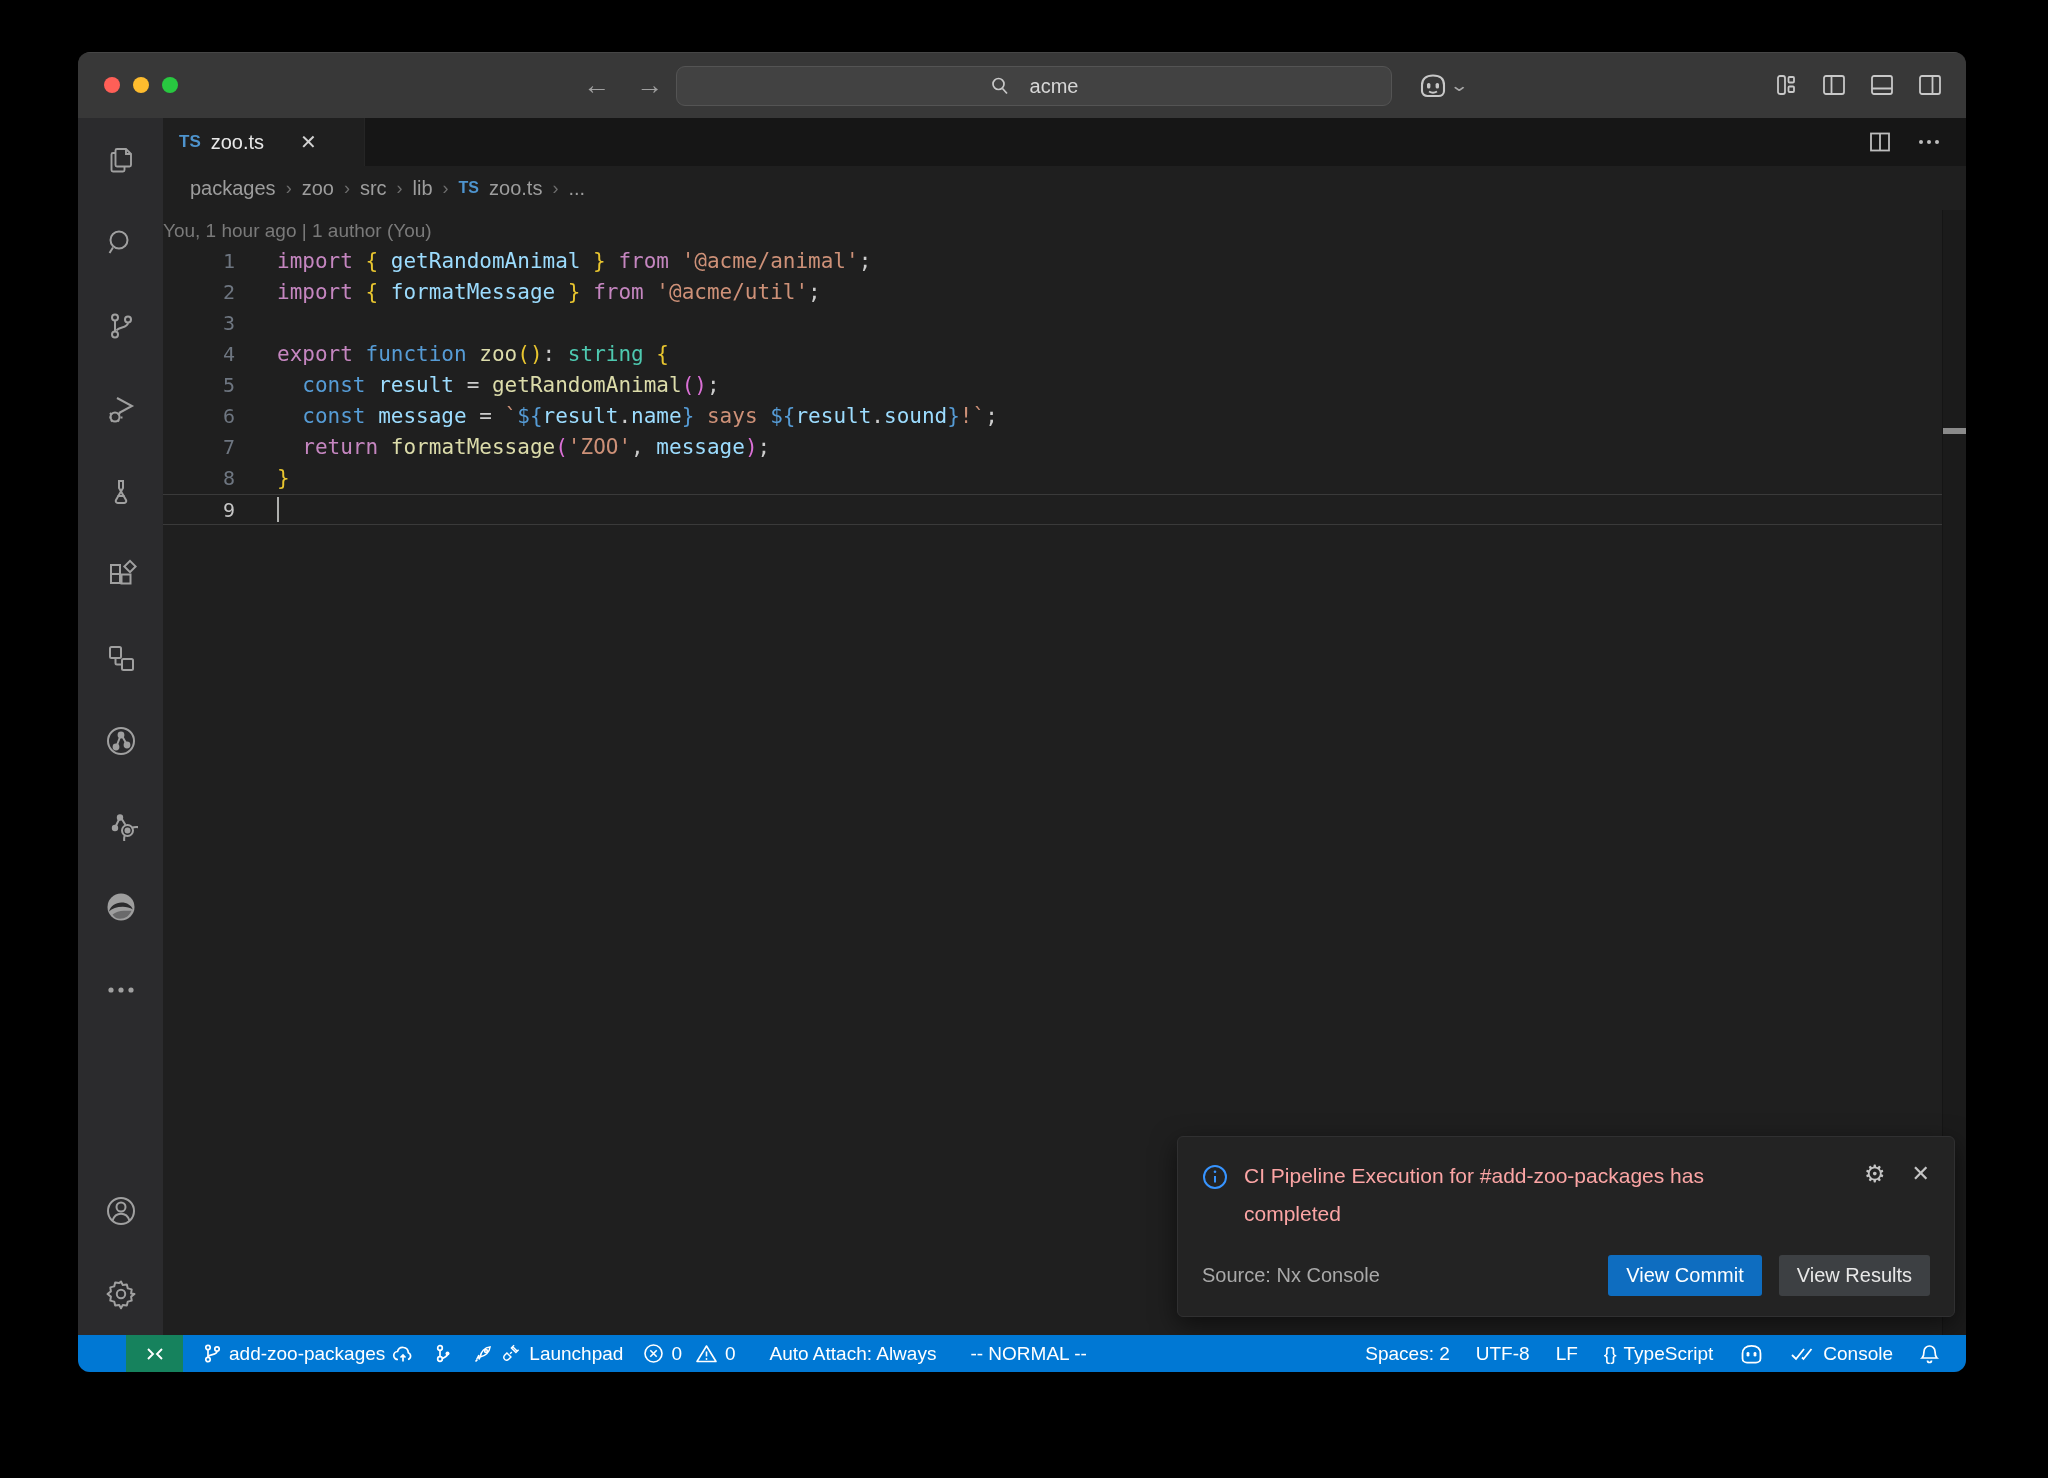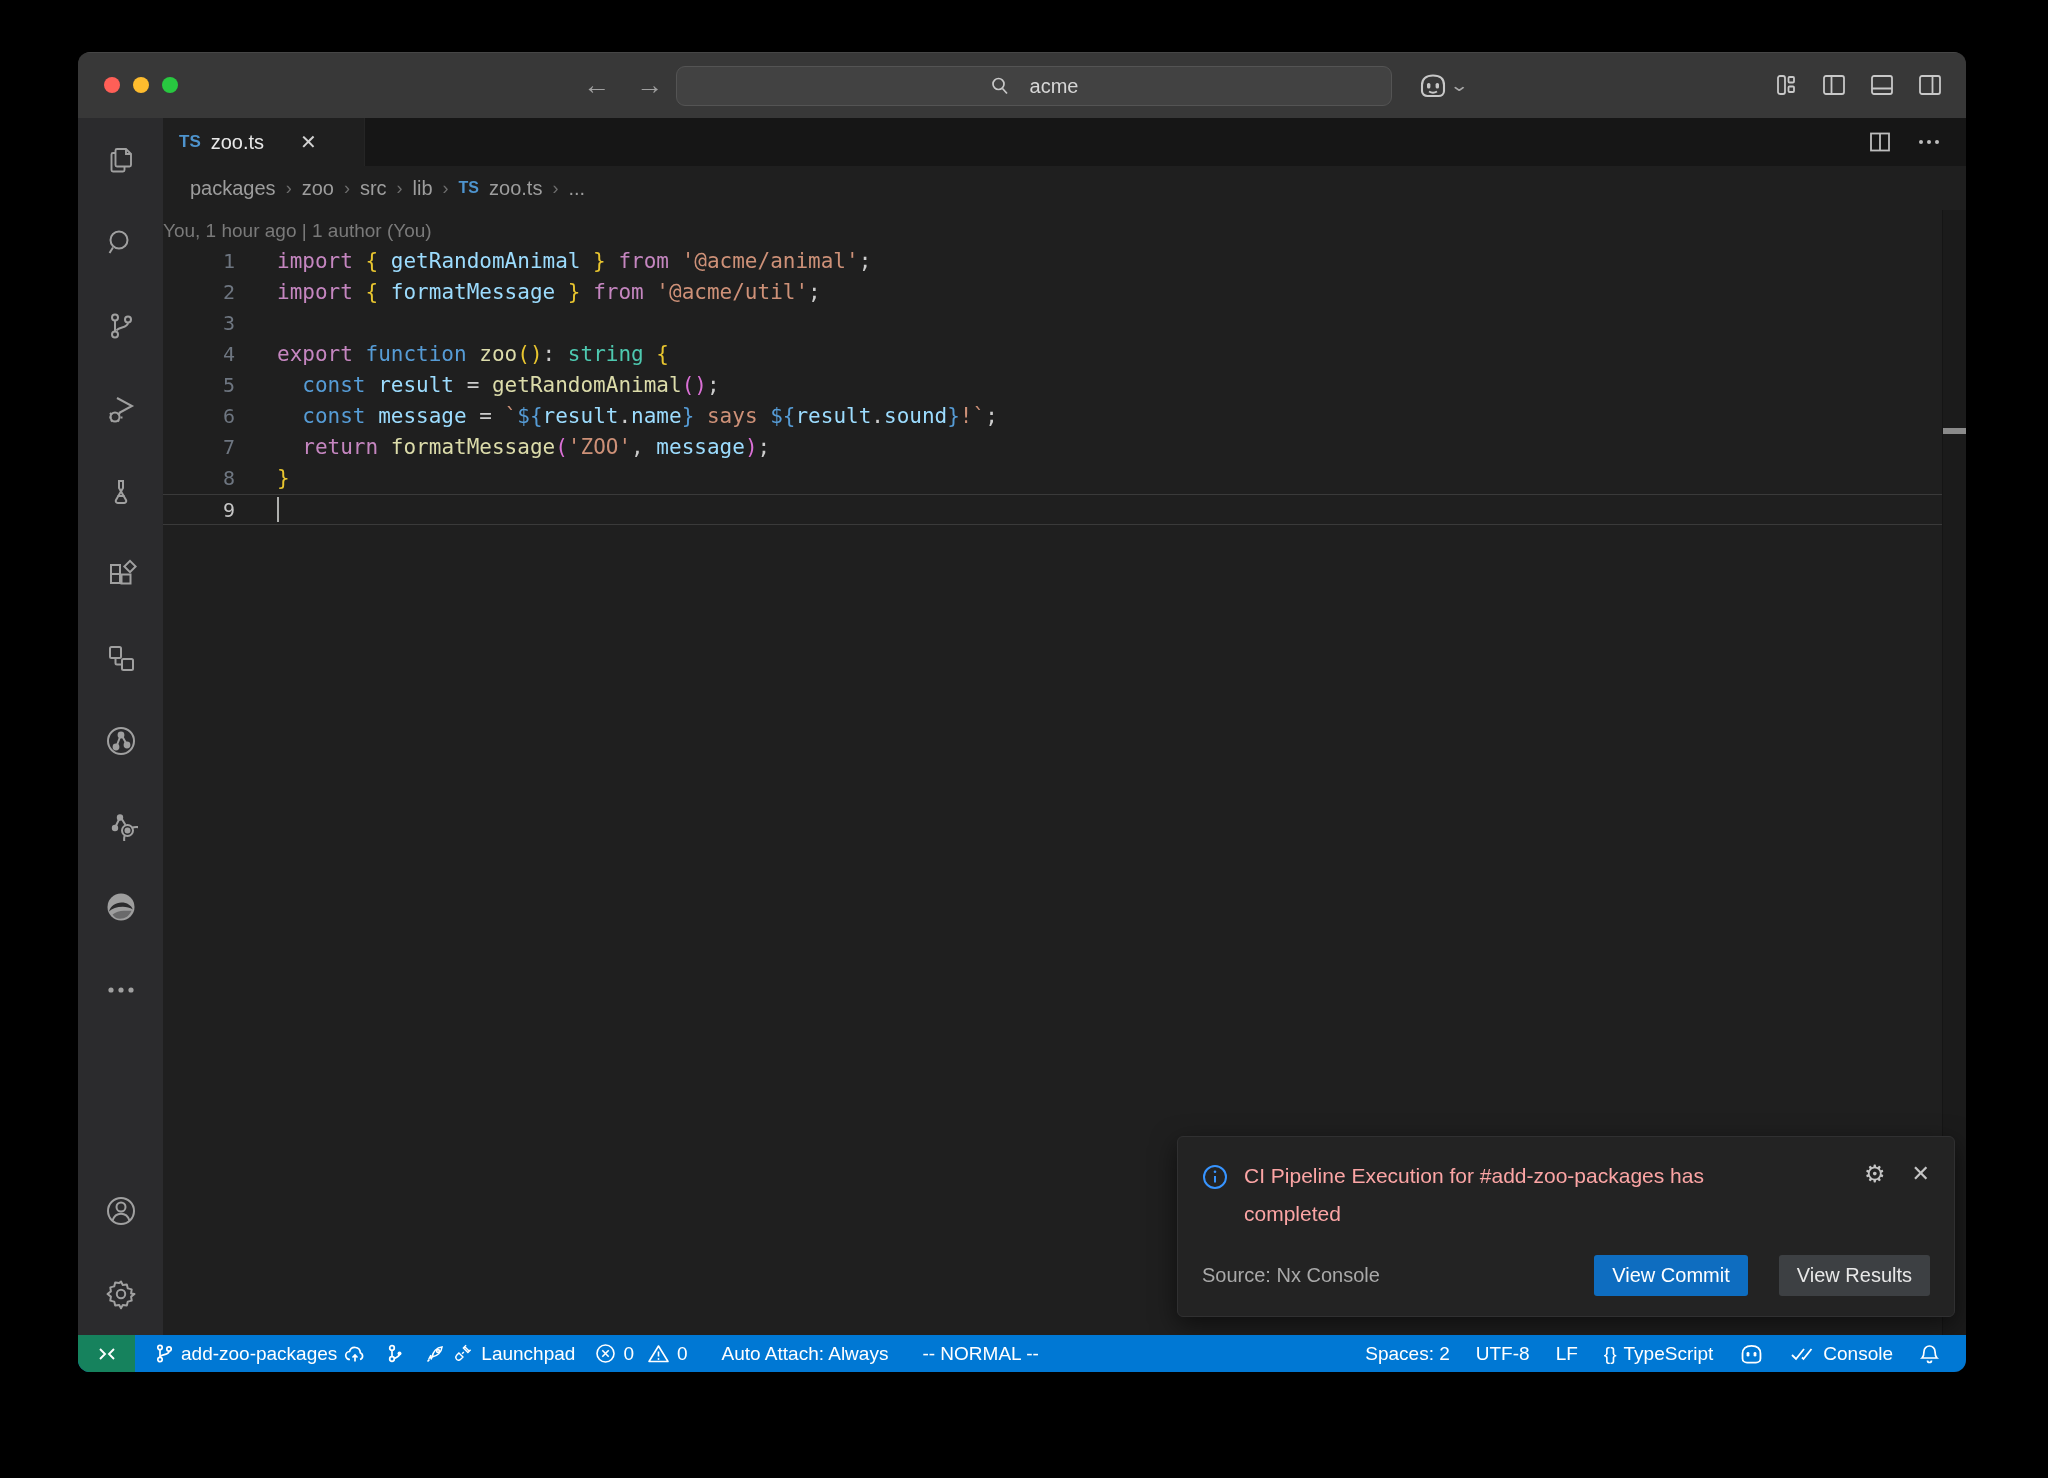--- a/index.html
+++ b/index.html
@@ -54,30 +54,30 @@
   .scroll-mark{position:absolute;right:0;width:23px;top:218px;height:6px;background:#8A8A8A;}
   
   .toasts{position:absolute;right:11px;bottom:55px;width:778px;display:flex;flex-direction:column;gap:20px;}
   .toast{background:#232323;border:1px solid #303031;border-radius:6px;box-shadow:0 8px 26px rgba(0,0,0,.55);
          padding:20px 24px;box-sizing:border-box;}
   .toast-head{display:flex;align-items:flex-start;}
   .toast-msg{color:#fca5a5;font-size:21px;line-height:38px;margin-left:16px;width:540px;}
   .toast-tools{margin-left:auto;display:flex;gap:26px;align-items:center;color:#C5C5C5;padding-top:4px;}
   .toast-foot{display:flex;align-items:center;margin-top:22px;}
   .toast-src{color:#A9A9A9;font-size:20px;}
-  .toast-btns{margin-left:auto;display:flex;gap:31px;}
+  .toast-btns{margin-left:auto;display:flex;gap:17px;}
   .btn{font-size:20px;padding:9px 18px;border-radius:3px;border:none;font-family:inherit;}
   .btn-primary{background:#0E6DC0;color:#FFFFFF;}
   .btn-secondary{background:#3D4043;color:#E8E8E8;}
   .toast-row{display:flex;align-items:center;gap:16px;color:#CCCCCC;font-size:21px;}
   .gearglyph{font-size:24px;line-height:24px;color:#C5C5C5;}
   .xglyph{font-size:22px;}
   
   .statusbar{position:absolute;left:0;right:0;bottom:0;height:37px;background:#0078D4;color:#FFFFFF;
-             display:flex;align-items:center;font-size:19px;}
+             display:flex;align-items:center;font-size:19px;padding-left:48px;}
   .remote{width:57px;height:37px;background:#16825D;display:flex;align-items:center;justify-content:center;flex:none;}
   .sb-item{display:flex;align-items:center;gap:7px;margin-left:20px;white-space:nowrap;}
   .sb-right{margin-left:auto;display:flex;align-items:center;}
   .sb-right .sb-item{margin-left:0;margin-right:26px;}
   svg{display:block;}
 </style>
 </head>
 <body>
 <div class="stage">
 

